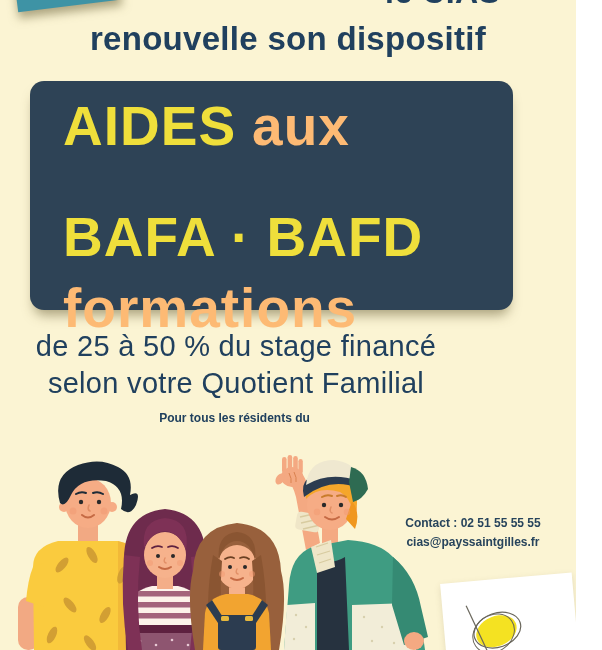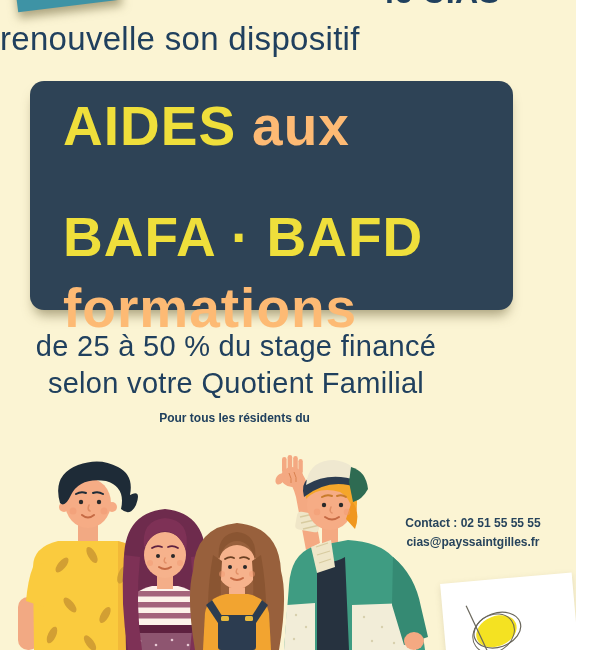--- a/index.html
+++ b/index.html
@@ -21,22 +21,22 @@
   }
   
   .heading-clip{
     position:absolute;top:0;left:0;width:576px;height:11px;overflow:hidden;
   }
   .heading-clip span{
     position:absolute;top:-26px;left:385px;
     font-size:32px;font-weight:700;color:#20405E;letter-spacing:.5px;white-space:nowrap;
   }
   .heading2{
-    position:absolute;top:20px;left:0;width:576px;text-align:left;
-    font-size:33px;font-weight:400;color:#20405E;letter-spacing:.3px;
+    position:absolute;top:20px;left:0;width:576px;text-align:center;
+    font-size:33px;font-weight:700;color:#20405E;letter-spacing:.3px;
   }
   .title-box{
     position:absolute;left:30px;top:81px;width:483px;height:229px;
     background:#2E4356;border-radius:14px;box-sizing:border-box;
     padding:10px 0 0 33px;
     box-shadow:0 9px 12px -4px rgba(90,80,40,.5);
   }
   .title-line{
     font-size:55px;font-weight:800;line-height:71px;letter-spacing:1px;
     white-space:nowrap;

